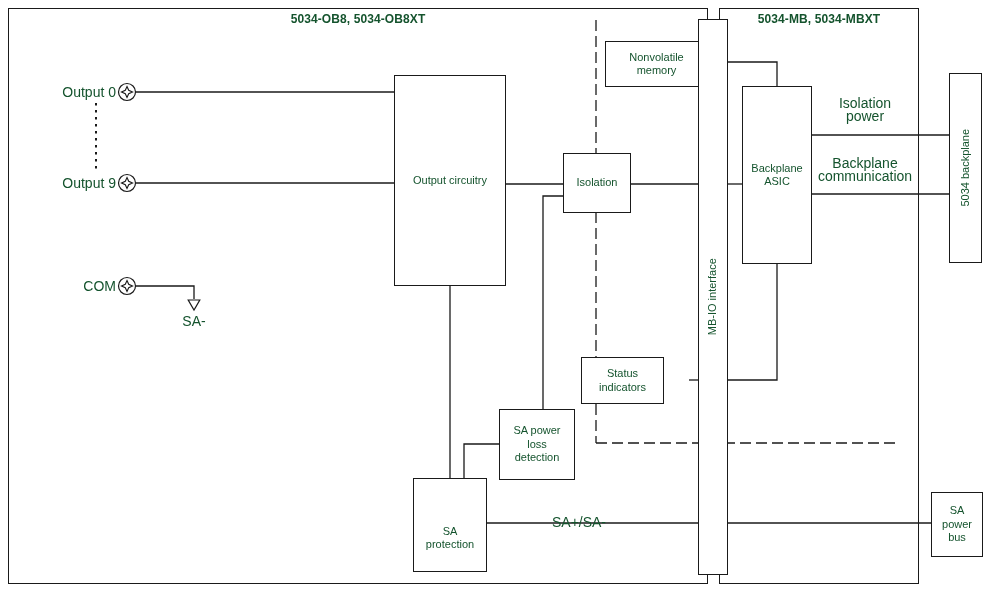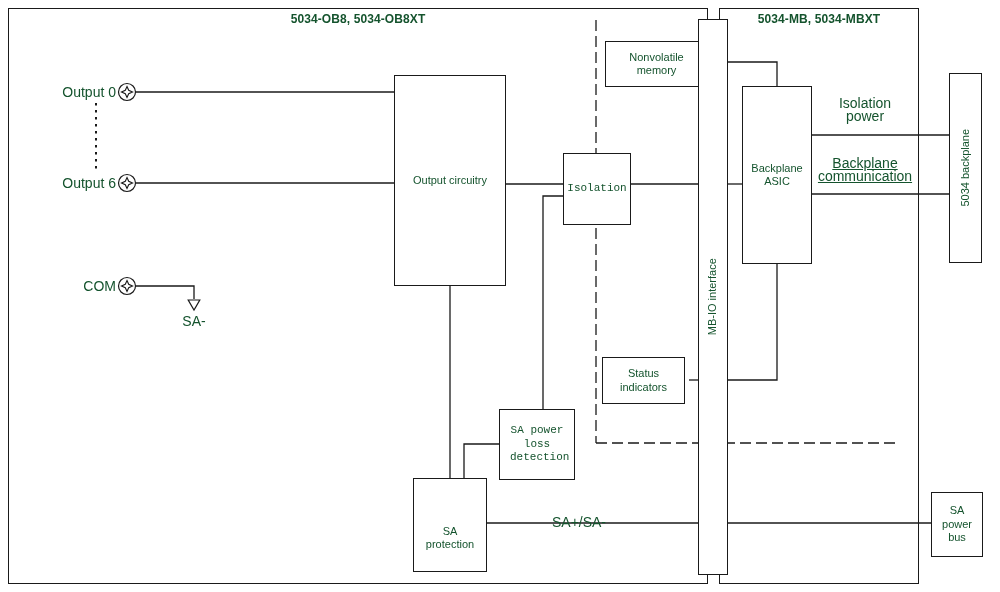--- a/index.html
+++ b/index.html
@@ -94,58 +94,58 @@
         <circle cx="127" cy="286" r="8.5" fill="#ffffff" stroke="#1a1a1a" stroke-width="1.2"></circle>
         <path d="M127 280.5 L128.7 284.3 L132.5 286 L128.7 287.7 L127 291.5 L125.3 287.7 L121.5 286 L125.3 284.3 Z" fill="#ffffff" stroke="#1a1a1a" stroke-width="1.1"></path>
       </g>
     </g>
   </svg>
 
   <div class="box" style="left:394px; top:75px; width:112px; height:211px;">
     <span class="wrap">Output circuitry</span>
   </div>
 
-  <div class="box" style="left:563px; top:153px; width:68px; height:72px;font-family:Liberation Mono, monospace;">
+  <div class="box" style="left:563px; top:153px; width:68px; height:60px;">
     <span class="wrap">Isolation</span>
   </div>
 
   <div class="box" style="left:605px; top:41px; width:103px; height:46px;">
     <span class="wrap" style="width:70px;">Nonvolatile memory</span>
   </div>
 
   <div class="box vbox" style="left:698px; top:19px; width:30px; height:556px;">
     <span class="vtext">MB-IO interface</span>
   </div>
 
   <div class="box" style="left:742px; top:86px; width:70px; height:178px;">
     <span class="wrap" style="width:62px;">Backplane ASIC</span>
   </div>
 
-  <div class="box" style="left:602px; top:357px; width:83px; height:47px;">
+  <div class="box" style="left:581px; top:357px; width:83px; height:47px;">
     <span class="wrap" style="width:62px;">Status indicators</span>
   </div>
 
-  <div class="box" style="left:499px; top:409px; width:76px; height:71px;font-family:Liberation Mono, monospace;">
+  <div class="box" style="left:499px; top:409px; width:76px; height:71px;">
     <span class="wrap" style="width:54px;">SA power loss detection</span>
   </div>
 
   <div class="box" style="left:413px; top:478px; width:74px; height:94px;">
     <span class="wrap" style="width:62px;margin-top:26px;">SA protection</span>
   </div>
 
   <div class="box vbox" style="left:949px; top:73px; width:33px; height:190px;">
     <span class="vtext">5034 backplane</span>
   </div>
 
   <div class="box" style="left:931px; top:492px; width:52px; height:65px;">
     <span class="wrap" style="width:40px;">SA power bus</span>
   </div>
 
   <div class="flabel right" style="left:50px; top:86px; width:66px;">Output 0</div>
-  <div class="flabel right" style="left:50px; top:177px; width:66px;">Output 6</div>
+  <div class="flabel right" style="left:50px; top:177px; width:66px;">Output 9</div>
   <div class="flabel right" style="left:50px; top:280px; width:66px;">COM</div>
 
   <div class="flabel" style="left:174px; top:315px; width:40px;">SA-</div>
   <div class="flabel" style="left:544px; top:501px; width:70px;margin-top:15px;">SA+/SA-</div>
   <div class="flabel" style="left:830px; top:97px; width:70px;">Isolation power</div>
-  <div class="flabel" style="left:815px; top:157px; width:100px;text-decoration:underline;">Backplane communication</div>
+  <div class="flabel" style="left:815px; top:157px; width:100px;">Backplane communication</div>
 
 </div>
 
 </body></html>

